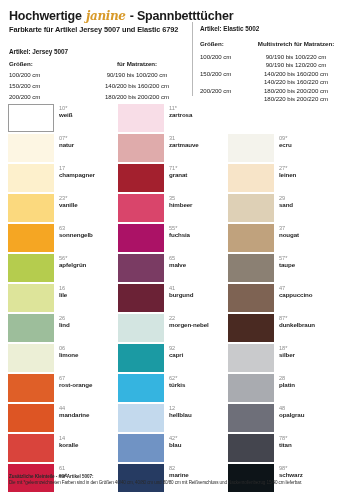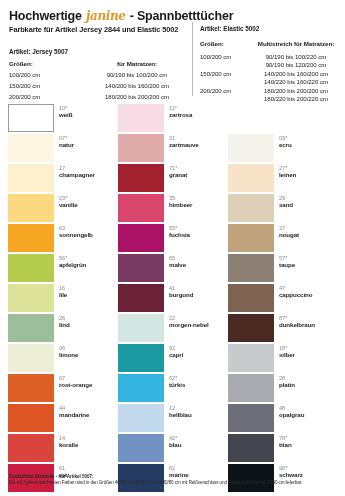--- a/index.html
+++ b/index.html
@@ -73,21 +73,21 @@
 <body>
 
 <div id="header">
 
   <div id="title-row">
     <span>Hochwertige</span>
     <span class="brand">janine</span>
     <span>- Spannbetttücher</span>
   </div>
 
-  <div id="subtitle">Farbkarte für Artikel Jersey 2844 und Elastic 5002</div>
+  <div id="subtitle">Farbkarte für Artikel Jersey 5007 und Elastic 6792</div>
 
   <div id="art-left">
     <div class="r" style="height:12px;">
       <div class="c1 blk-head">Artikel: Jersey 5007</div>
     </div>
     <div class="r">
       <div class="c1 blk-sub">Größen:</div>
       <div class="c2 blk-sub">für Matratzen:</div>
     </div>
     <div class="r">

